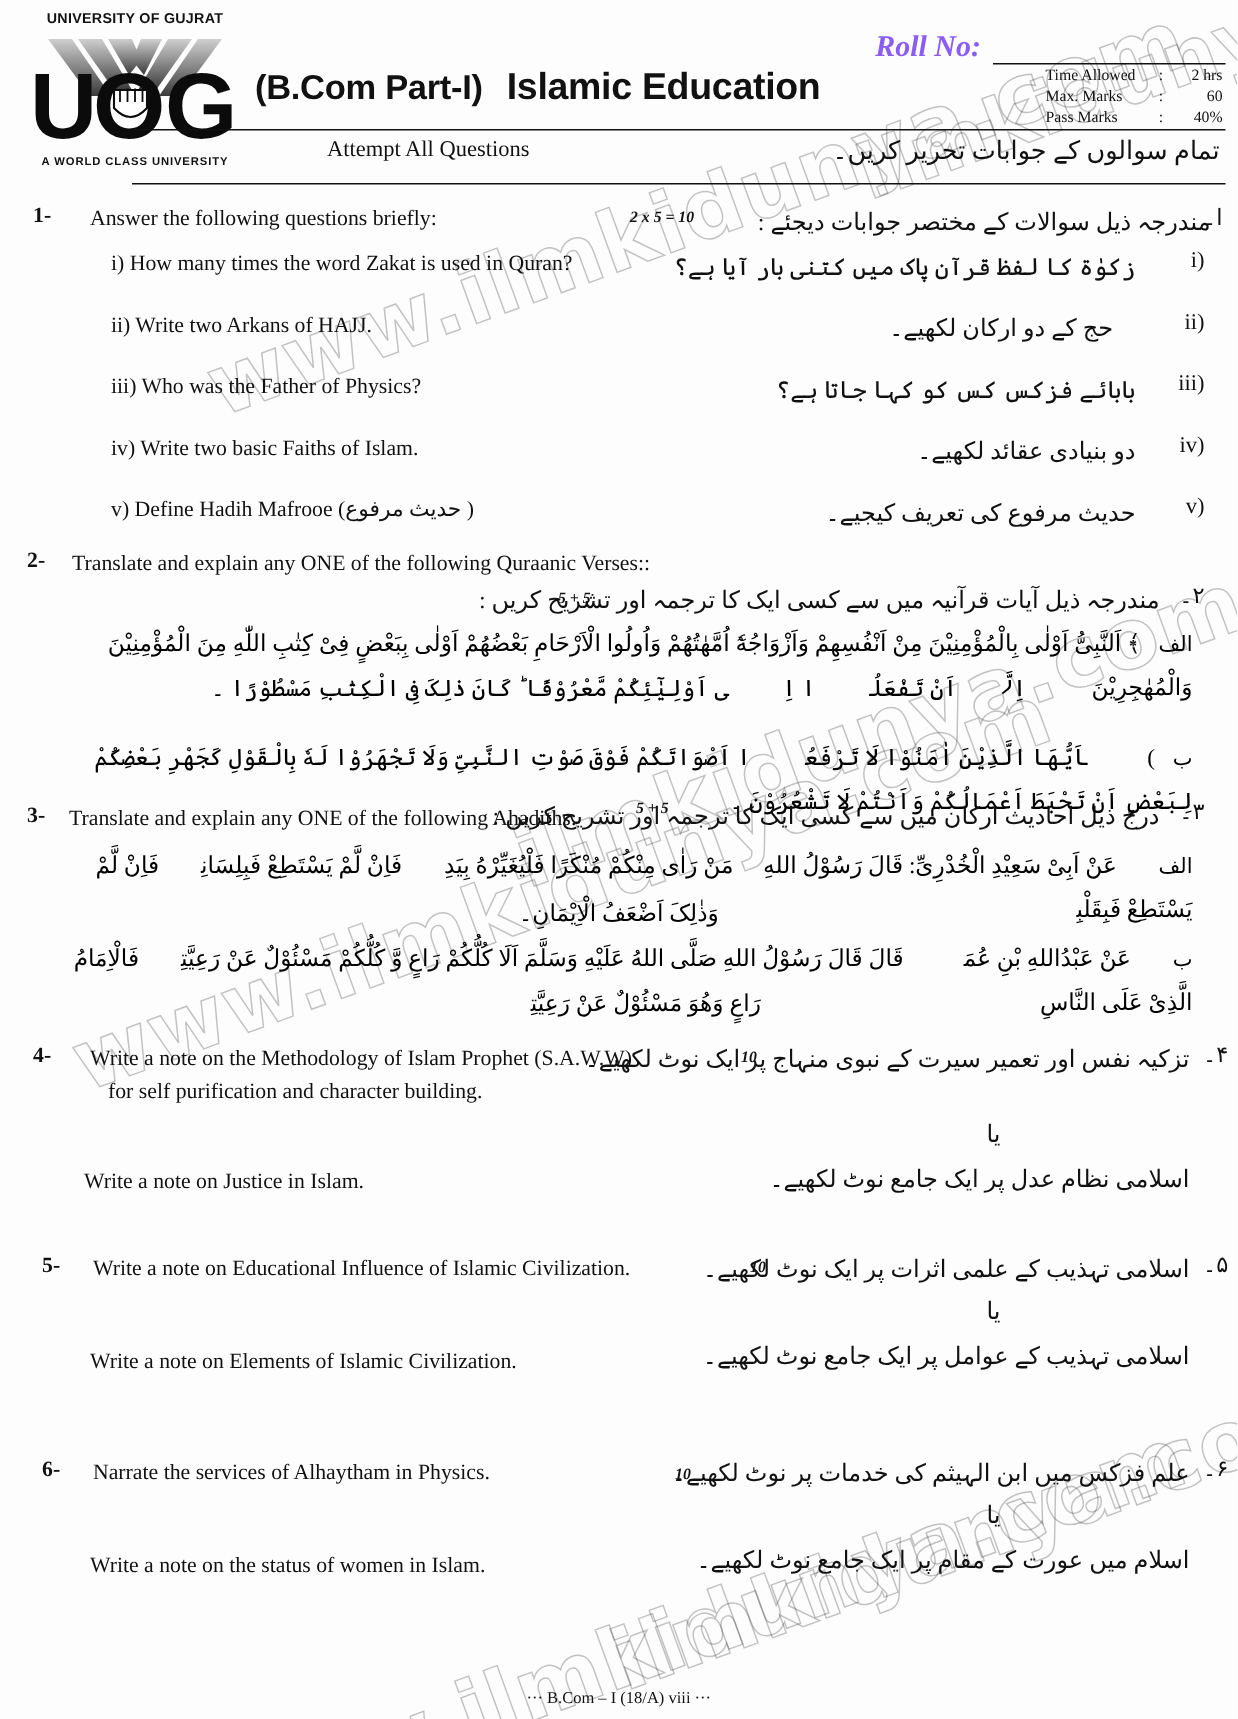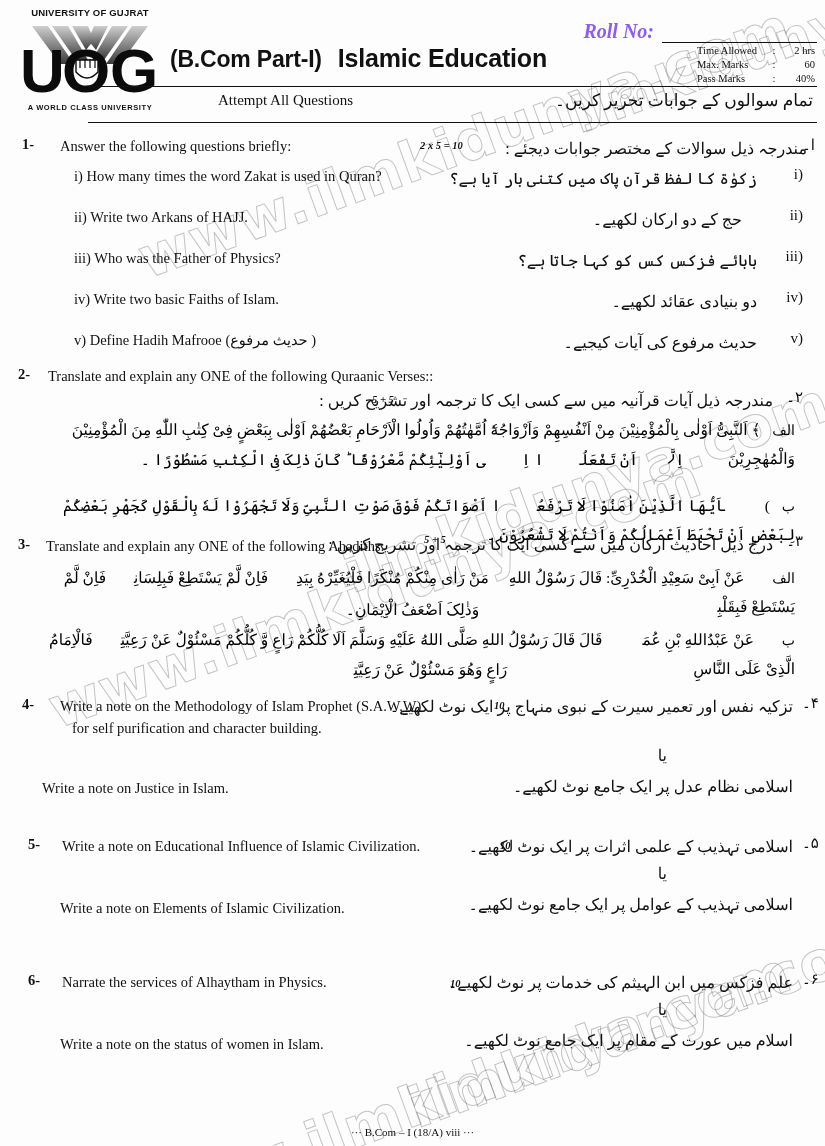--- a/index.html
+++ b/index.html
@@ -388,21 +388,21 @@
       </div>
 
       <div class="row" style="height:41px">
         <span class="en en-ind2">iv) Write two basic Faiths of Islam.</span>
         <span class="ur" style="right:56px; top:0px;">دو بنیادی عقائد لکھیے۔</span>
         <span class="ur-num" style="right:10px; top:0px;">(iv</span>
       </div>
 
       <div class="row" style="height:36px">
         <span class="en en-ind2">v) Define Hadih Mafrooe (حدیث مرفوع )</span>
-        <span class="ur" style="right:56px; top:0px;">حدیث مرفوع کی آیات کیجیے۔</span>
+        <span class="ur" style="right:56px; top:0px;">حدیث مرفوع کی تعریف کیجیے۔</span>
         <span class="ur-num" style="right:10px; top:0px;">(v</span>
       </div>
     </div>
 
     <div class="q-block">
       <div class="row" style="height:24px">
         <span class="qnum" style="left:6px">2-</span>
         <span class="en" style="margin-left:36px">Translate and explain any ONE of the following Quraanic Verses::</span>
       </div>
       <div class="row" style="height:26px">
@@ -476,21 +476,21 @@
         <span class="ur-num" style="right:auto; left:790px; top:-2px;">۴۔</span>
       </div>
       <div class="row" style="height:26px">
         <span class="en en-ind2" style="margin-left:60px">for self purification and character building.</span>
       </div>
       <div class="row" style="height:34px">
 
         <span class="ya" style="top:2px;">یا</span>
       </div>
       <div class="row" style="height:30px">
-        <span class="en en-ind2" style="margin-left:30px">Write a note on Justice in Islam.</span>
+        <span class="en en-ind2" style="margin-left:44px">Write a note on Justice in Islam.</span>
         <span class="ur" style="right:20px; top:-4px;">اسلامی نظام عدل پر ایک جامع نوٹ لکھیے۔</span>
       </div>
     </div>
 
     <div class="q-block">
       <div class="sp28"></div>
       <div class="row" style="height:22px">
         <span class="qnum" style="left:16px">5-</span>
         <span class="en en-ind" style="margin-left:50px">Write a note on Educational Influence of Islamic Civilization.</span>
         <span class="marks" style="left:488px; top:4px;">10</span>

